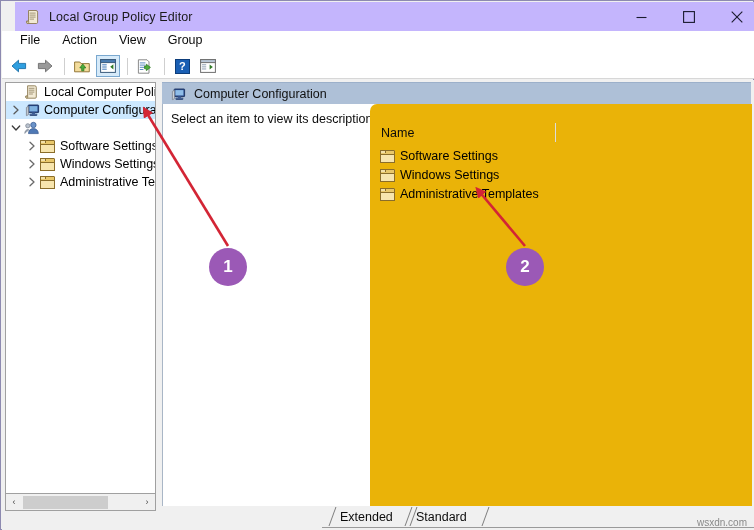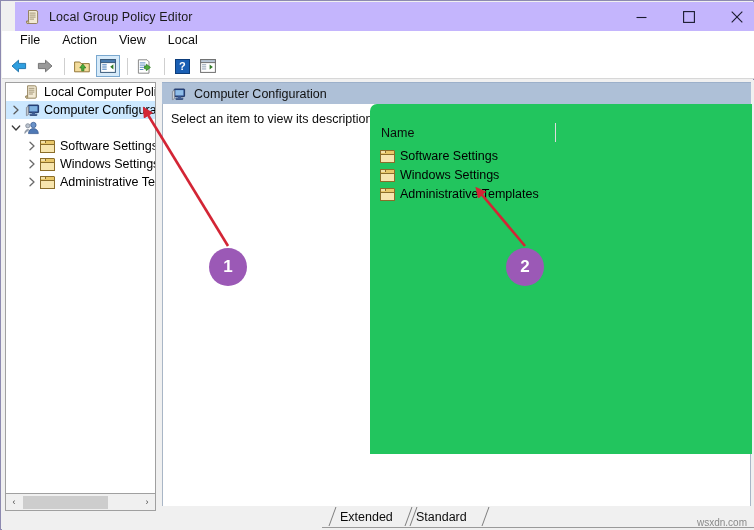--- a/index.html
+++ b/index.html
@@ -218,22 +218,22 @@
     position: absolute;
     left: 8px; top: 8px;
     font-size: 12.5px;
     color: #0b0b0b;
     white-space: nowrap;
   }
   
   #list-panel {
     position: absolute;
     left: 207px; top: 0px;
-    width: 382px; height: 350px;
-    background: #22c55e;
+    width: 382px; height: 402px;
+    background: #eab308;
     border-top-left-radius: 7px;
     box-sizing: border-box;
   }
   #list-header {
     position: absolute;
     left: 0; top: 18px;
     width: 382px; height: 21px;
     box-sizing: border-box;
     display: flex;
     align-items: center;
@@ -404,21 +404,21 @@
         <line x1="0.7" y1="0.7" x2="11.3" y2="11.3" stroke="#1a1a2e" stroke-width="1.1"></line>
         <line x1="11.3" y1="0.7" x2="0.7" y2="11.3" stroke="#1a1a2e" stroke-width="1.1"></line>
       </svg>
     </div>
   </div>
 
   <div id="menubar">
     <div class="menu-item">File</div>
     <div class="menu-item">Action</div>
     <div class="menu-item">View</div>
-    <div class="menu-item">Local</div>
+    <div class="menu-item">Group</div>
   </div>
 
   <div id="toolbar">
     <div class="tb-btn">
       <svg width="18" height="16" viewBox="0 0 18 16">
         <path d="M8.5 2.2 L2.0 8.0 L8.5 13.8 L8.5 10.6 L15.6 10.6 L15.6 5.4 L8.5 5.4 Z" fill="#2f9fe0" stroke="#1a6fa8" stroke-width="0.9" stroke-linejoin="round"></path>
       </svg>
     </div>
     <div class="tb-btn">
       <svg width="18" height="16" viewBox="0 0 18 16">

